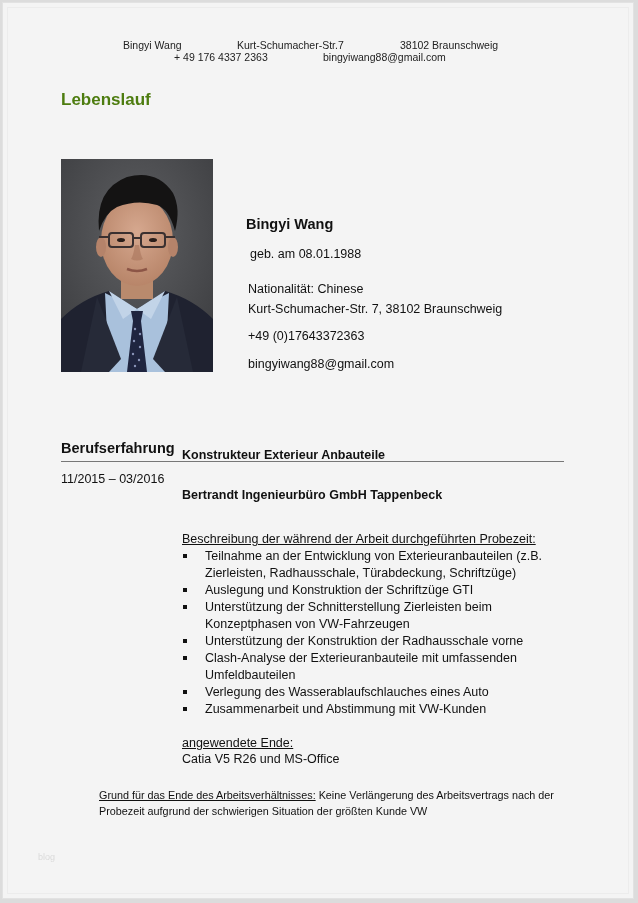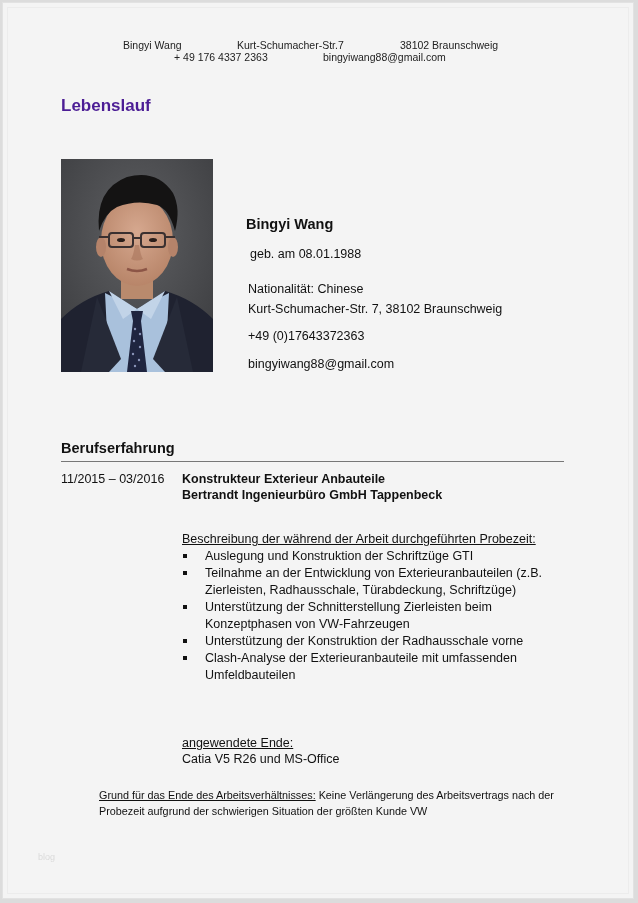--- a/index.html
+++ b/index.html
@@ -33,24 +33,24 @@
     }
     .hdr {
       position: absolute;
       font-size: 10.5px;
       color: #222;
       white-space: nowrap;
     }
     .title {
       position: absolute;
       left: 61px;
-      top: 96px;
+      top: 90px;
       font-size: 17px;
       font-weight: bold;
-      color: #4c1d95;
+      color: #4d7c0f;
     }
     .photo {
       position: absolute;
       left: 61px;
       top: 159px;
       width: 152px;
       height: 213px;
       background: #4b4c4e;
       overflow: hidden;
     }
@@ -89,21 +89,21 @@
       font-size: 12.5px;
       white-space: nowrap;
     }
     .job-title, .job-company {
       position: absolute;
       left: 182px;
       font-size: 12.5px;
       font-weight: bold;
       white-space: nowrap;
     }
-    .job-title { top: 472px; }
+    .job-title { top: 448px; }
     .job-company { top: 488px; }
     .desc-head {
       position: absolute;
       left: 182px;
       top: 532px;
       font-size: 12.5px;
       text-decoration: underline;
       white-space: nowrap;
     }
     .task-list {
@@ -245,25 +245,27 @@
 <div class="section-title">Berufserfahrung</div>
 <div class="section-rule"></div>
 
 <div class="job-date">11/2015 – 03/2016</div>
 <div class="job-title">Konstrukteur Exterieur Anbauteile</div>
 <div class="job-company">Bertrandt Ingenieurbüro GmbH Tappenbeck</div>
 
 <div class="desc-head">Beschreibung der während der Arbeit durchgeführten Probezeit:</div>
 
 <ul class="task-list">
+  <li><span class="bullet"></span><span>Teilnahme an der Entwicklung von Exterieuranbauteilen (z.B. Zierleisten, Radhausschale, Türabdeckung, Schriftzüge)</span></li>
   <li><span class="bullet"></span><span>Auslegung und Konstruktion der Schriftzüge GTI</span></li>
-  <li><span class="bullet"></span><span>Teilnahme an der Entwicklung von Exterieuranbauteilen (z.B. Zierleisten, Radhausschale, Türabdeckung, Schriftzüge)</span></li>
   <li><span class="bullet"></span><span>Unterstützung der Schnitterstellung Zierleisten beim Konzeptphasen von VW-Fahrzeugen</span></li>
   <li><span class="bullet"></span><span>Unterstützung der Konstruktion der Radhausschale vorne</span></li>
   <li><span class="bullet"></span><span>Clash-Analyse der Exterieuranbauteile mit umfassenden Umfeldbauteilen</span></li>
+  <li><span class="bullet"></span><span>Verlegung des Wasserablaufschlauches eines Auto</span></li>
+  <li><span class="bullet"></span><span>Zusammenarbeit und Abstimmung mit VW-Kunden</span></li>
 </ul>
 
 <div class="tools-head">angewendete Ende:</div>
 <div class="tools-val">Catia V5 R26 und MS-Office</div>
 
 <div class="reason"><span class="u">Grund für das Ende des Arbeitsverhältnisses:</span><span> Keine Verlängerung des Arbeitsvertrags nach der Probezeit aufgrund der schwierigen Situation der größten Kunde VW</span></div>
 
 <div class="watermark">blog</div>
 
 </body></html>

